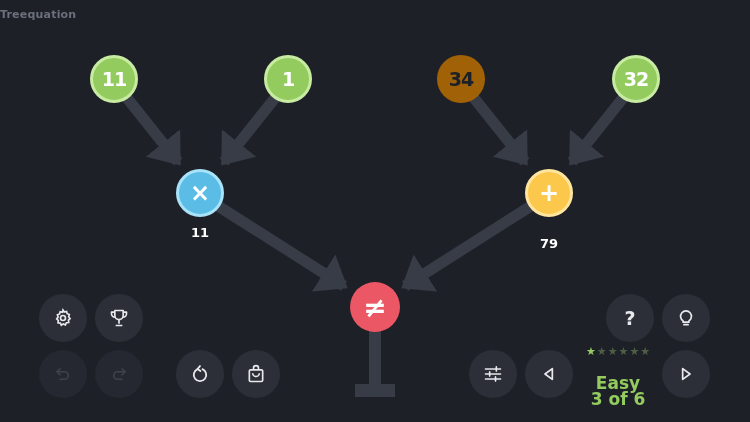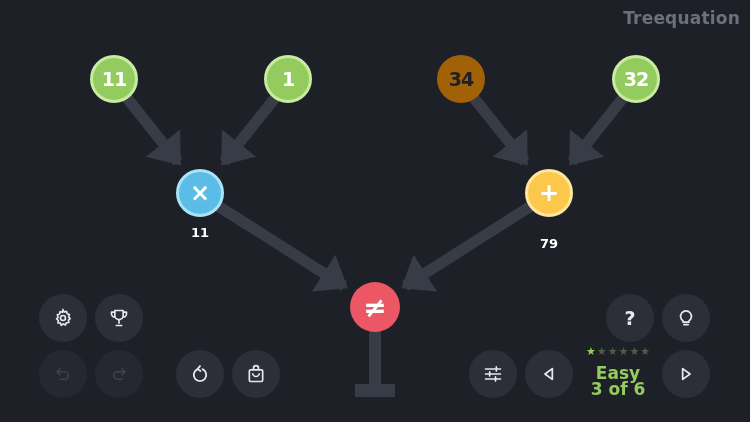--- a/index.html
+++ b/index.html
@@ -3,22 +3,22 @@
   <meta charset="utf-8">
   <style>
     html, body { margin: 0; padding: 0; }
     body {
       width: 750px; height: 422px; overflow: hidden;
       background: #1e2027;
       font-family: "DejaVu Sans", sans-serif;
       position: relative;
     }
     .title {
-      position: absolute; top: 8px; left: 0; width: 740px; text-align: right;
-      color: #6b707d; font-size: 17px; font-weight: bold; letter-spacing: 0.2px;
+      position: absolute; top: 8px; left: 0; width: 740px; text-align: left;
+      color: #6b707d; font-size: 11px; font-weight: bold; letter-spacing: 0.2px;
     }
     svg.edges { position: absolute; left: 0; top: 0; }
     .node {
       position: absolute; border-radius: 50%;
       display: flex; align-items: center; justify-content: center;
       color: #ffffff; font-weight: bold; box-sizing: border-box;
     }
     .num { width: 48px; height: 48px; font-size: 19px; letter-spacing: -1px; }
     .num.green { background: #93cb5f; border: 3px solid #c7eca1; }
     .num.dim { background: #a16207; color: #1e2027; }
@@ -36,21 +36,21 @@
       color: #e8e9ec;
     }
     .btn.disabled { background: #252830; color: #3e424c; }
     .btn svg { display: block; }
     .level {
       position: absolute; left: 577px; top: 346px; width: 82px; text-align: center;
     }
     .stars { display: flex; justify-content: center; gap: 1px; font-size: 11px; line-height: 12px; }
     .star { color: #4c5f45; }
     .star.on { color: #93cb5f; }
-    .difficulty { color: #93cb5f; font-size: 17px; font-weight: bold; line-height: 20px; margin-top: 5px; }
+    .difficulty { color: #93cb5f; font-size: 17px; font-weight: bold; line-height: 20px; margin-top: 15px; }
     .progress { color: #93cb5f; font-size: 17px; font-weight: bold; line-height: 13px; }
   </style>
 </head>
 <body>
 
 <div class="title">Treequation</div>
 
 <svg class="edges" width="750" height="422">
   <defs>
     <marker id="ah" markerWidth="4" markerHeight="4" refX="2.2" refY="2" orient="auto" markerUnits="strokeWidth">

